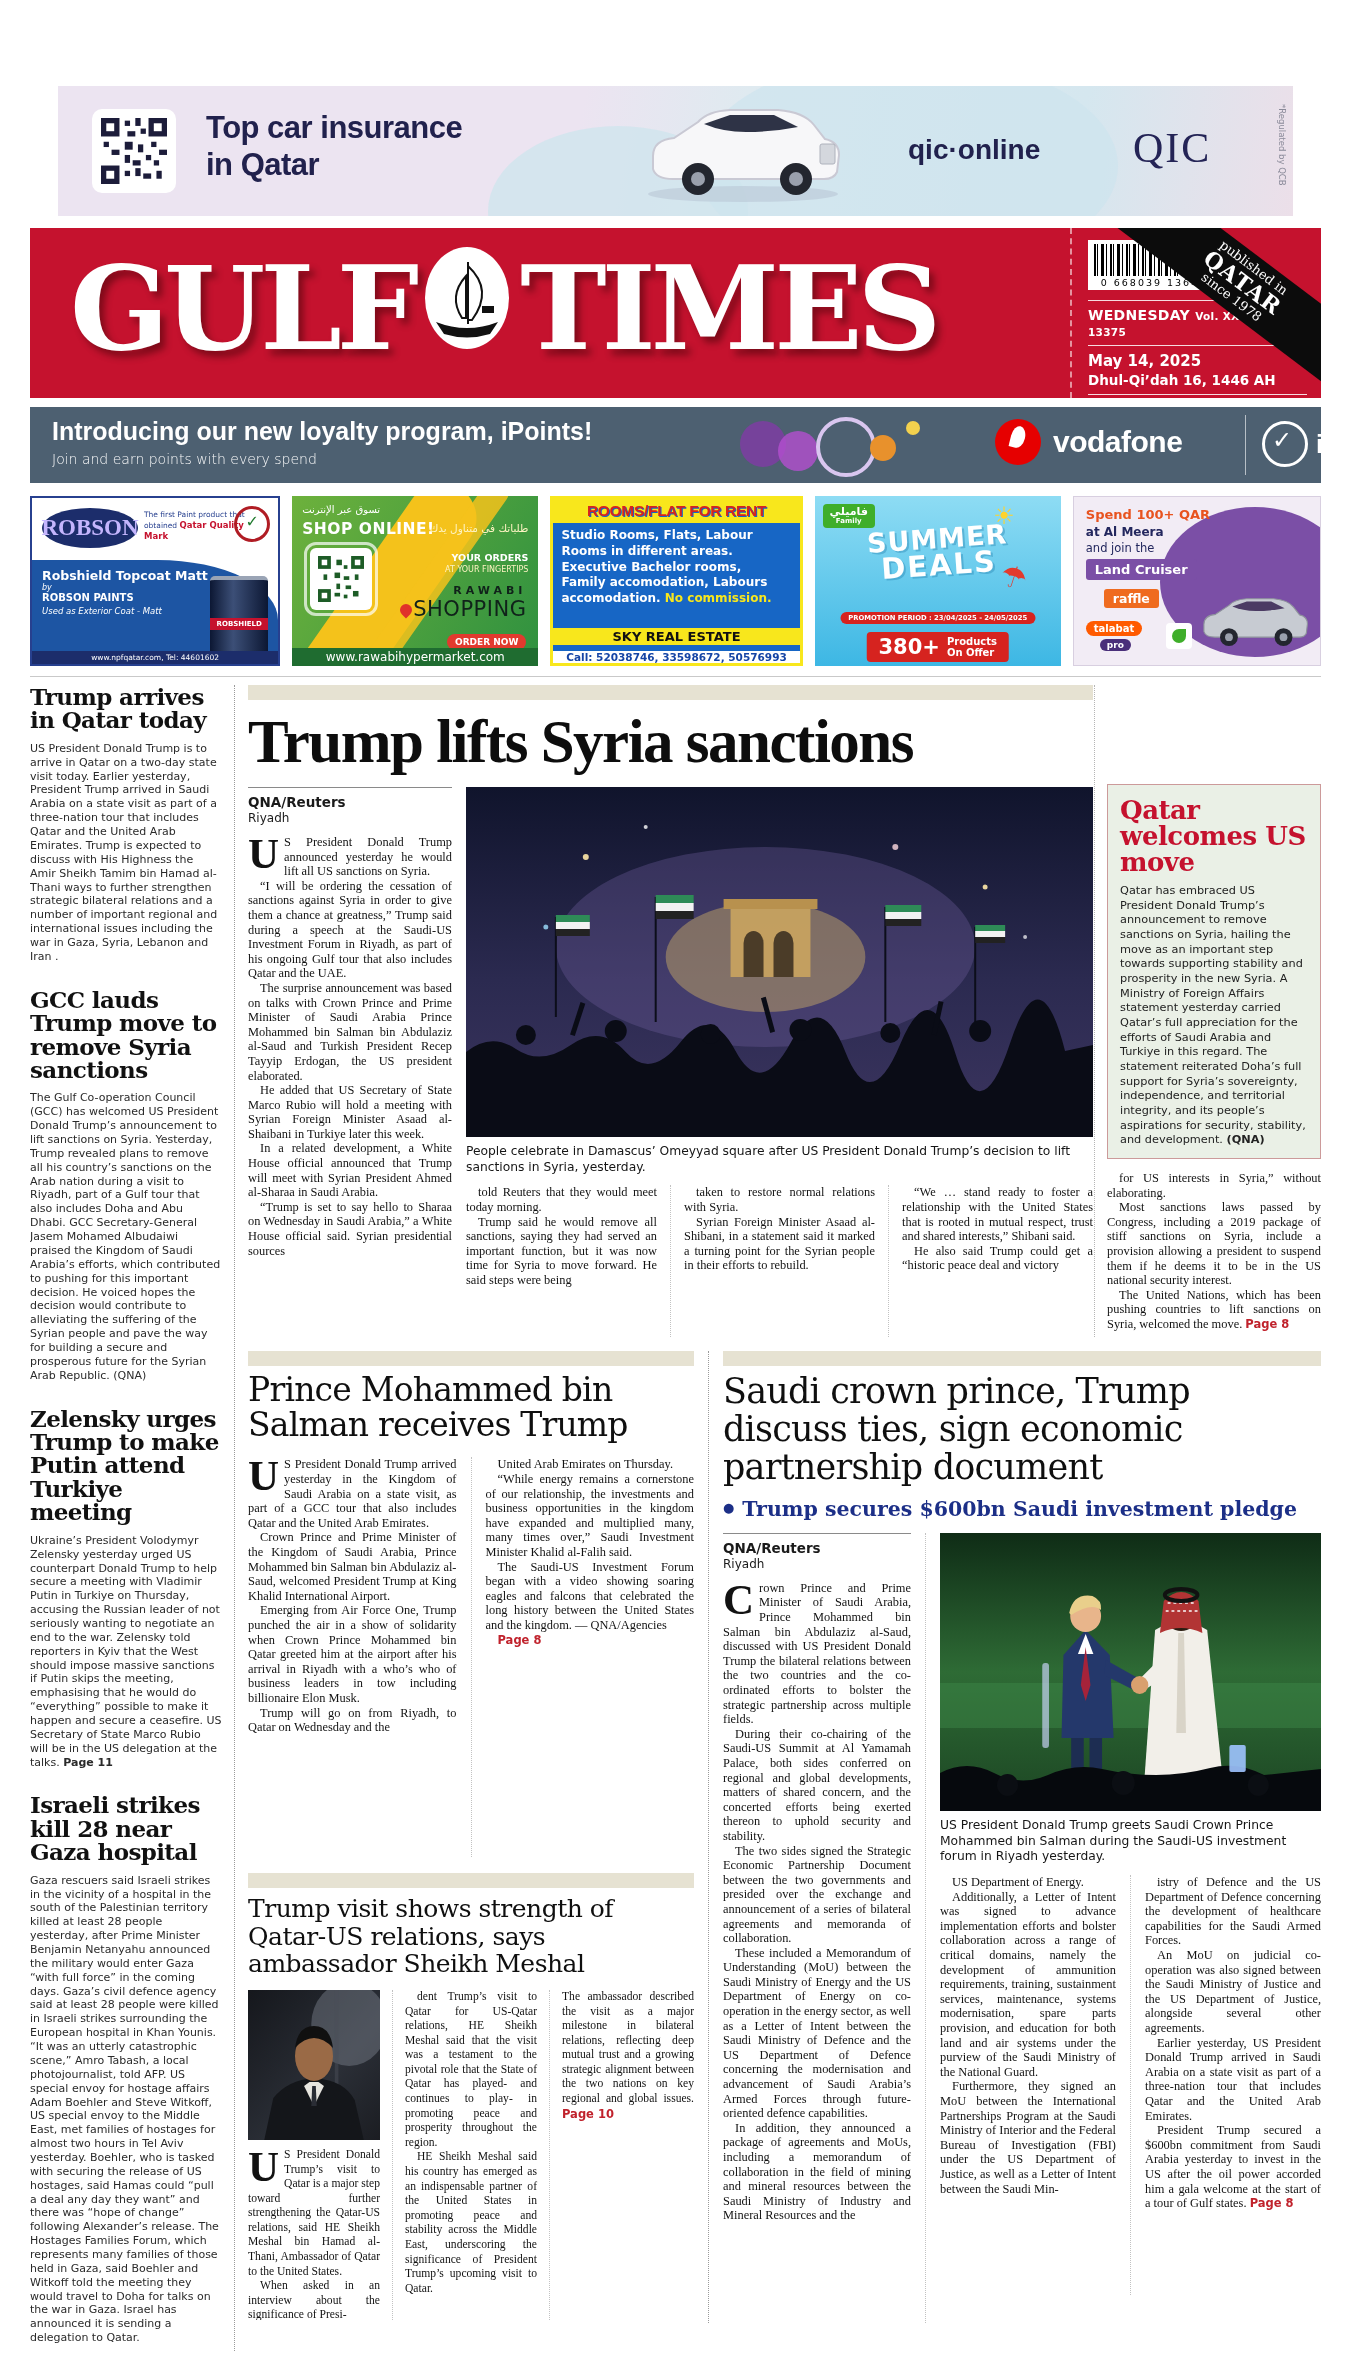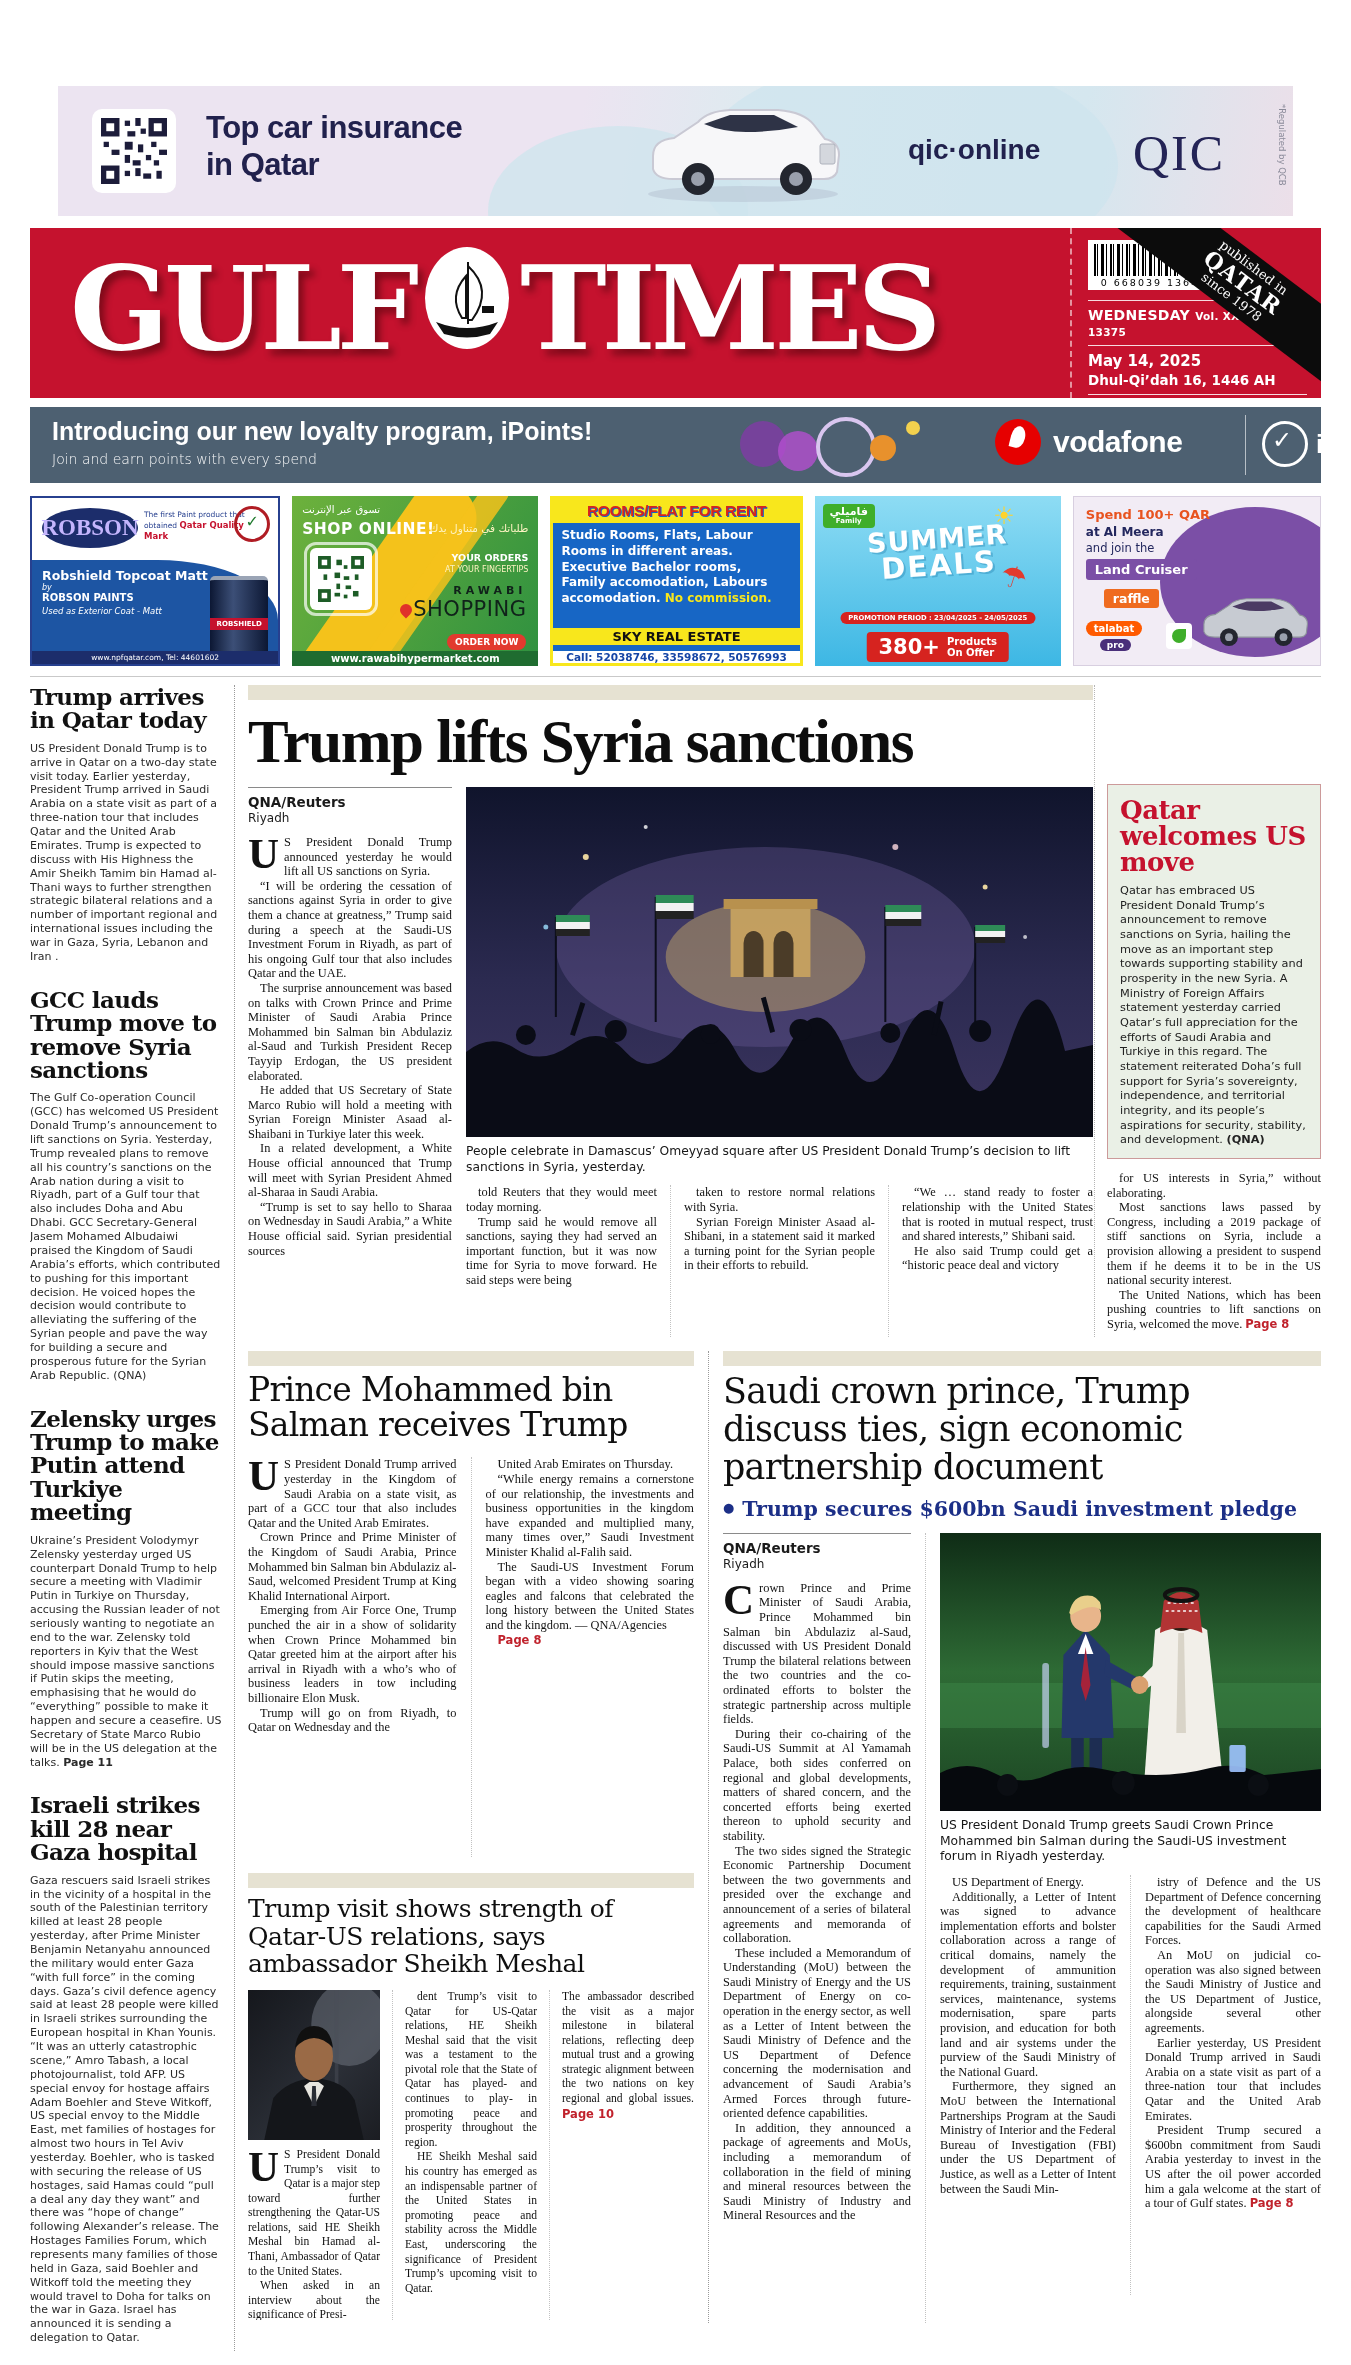--- a/index.html
+++ b/index.html
@@ -12,21 +12,21 @@
   .top-ad .blob{position:absolute;left:430px;top:40px;width:260px;height:170px;border-radius:50%;background:#cfe5ed;opacity:.8;}
   .top-ad .blob2{position:absolute;left:640px;top:-30px;width:420px;height:220px;border-radius:50%;background:#cde4ee;opacity:.7;}
   .qr-box{position:absolute;left:34px;top:23px;width:84px;height:84px;background:#fff;border-radius:10px;
     display:flex;align-items:center;justify-content:center;}
   .qic-head{position:absolute;left:148px;top:24px;font-family:"Liberation Sans",sans-serif;
     font-weight:bold;font-size:31px;line-height:1.18;color:#21214d;letter-spacing:-0.5px;}
   .qic-car{position:absolute;left:570px;top:8px;}
   .qic-online{position:absolute;left:850px;top:48px;font-family:"Liberation Sans",sans-serif;
     font-weight:bold;font-size:28px;color:#21214d;}
   .qic-logo{position:absolute;left:1075px;top:38px;font-family:"Liberation Serif",serif;
-    font-size:50px;color:#242456;letter-spacing:2px;}
+    font-size:42px;color:#242456;letter-spacing:2px;}
   .qic-reg{position:absolute;right:6px;top:18px;writing-mode:vertical-rl;font-size:8.5px;color:#8b8b9a;}
 
   
   .masthead{margin:12px 30px 0;height:170px;background:#c5122e;position:relative;overflow:hidden;}
   .mast-left{position:absolute;left:40px;top:18px;width:960px;color:#fff;
     font-family:"DejaVu Serif",serif;font-weight:bold;font-size:116px;line-height:120px;
     letter-spacing:-5px;text-shadow:5px 6px 7px rgba(40,0,0,.45);white-space:nowrap;
     display:flex;align-items:center;}
   .emblem{display:inline-block;margin:0 10px;}
   .mast-right{position:absolute;left:1040px;top:0;right:0;bottom:0;
@@ -91,21 +91,21 @@
     display:flex;align-items:center;justify-content:center;outline:3px solid rgba(255,255,255,.7);outline-offset:3px;}
   .rw-ar2{position:absolute;right:10px;top:26px;font-size:10.5px;text-align:right;color:#fdf3c2;}
   .rw-ord1{position:absolute;right:10px;top:56px;font-size:9.5px;font-weight:bold;text-align:right;}
   .rw-ord2{position:absolute;right:10px;top:69px;font-size:8px;text-align:right;color:#fdf3c2;}
   .rw-brand{position:absolute;right:12px;top:88px;text-align:right;color:#10221a;}
   .rw-b1{font-size:11px;font-weight:bold;letter-spacing:4px;}
   .rw-b2{font-size:21px;font-weight:normal;letter-spacing:.5px;}
   .rw-pin{display:inline-block;width:12px;height:12px;background:#e0312a;border-radius:50% 50% 50% 0;transform:rotate(-45deg);margin:0 1px;}
   .rw-order{position:absolute;right:12px;bottom:16px;background:#e23a2e;color:#fff;font-size:9px;font-weight:bold;
     padding:3px 8px;border-radius:10px;}
-  .rw-foot{position:absolute;left:0;right:0;bottom:0;background:#1f6c30;color:#fff;font-size:10px;text-align:center;padding:2px 0;font-weight:bold;}
+  .rw-foot{position:absolute;left:0;right:0;bottom:0;background:#1f6c30;color:#fff;font-size:12px;text-align:center;padding:2px 0;font-weight:normal;}
   
   .ad-rooms{background:#1766c5;border:3px solid #f8e71c;}
   .rm-title{background:#f8e71c;color:#d6231f;font-family:"Liberation Sans",sans-serif;font-weight:bold;
     font-size:15.5px;text-align:center;padding:3px 0;letter-spacing:-0.3px;text-shadow:1px 1px 0 #1766c5;}
   .rm-body{padding:5px 8px 0;font-weight:bold;font-size:12px;line-height:1.32;color:#fff;}
   .rm-no{color:#f8e71c;}
   .rm-agency{position:absolute;left:0;right:0;bottom:18px;background:#f8e71c;color:#111;
     font-weight:bold;font-size:13px;text-align:center;padding:1px 0;}
   .rm-call{position:absolute;left:0;right:0;bottom:0;background:#fff;color:#1645a5;font-weight:bold;
     font-size:10.5px;text-align:center;padding:0 0;}

